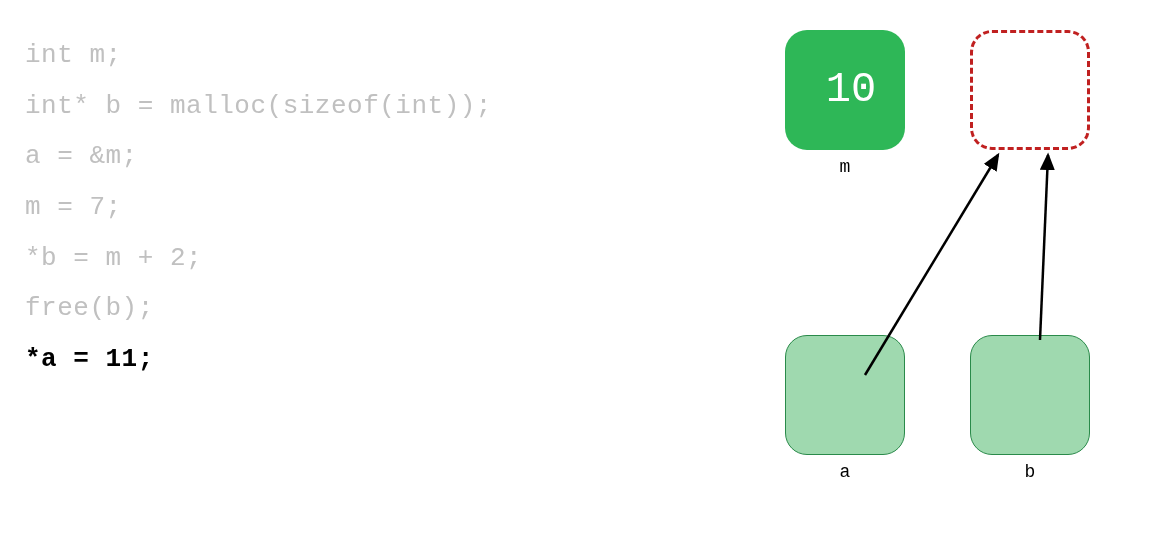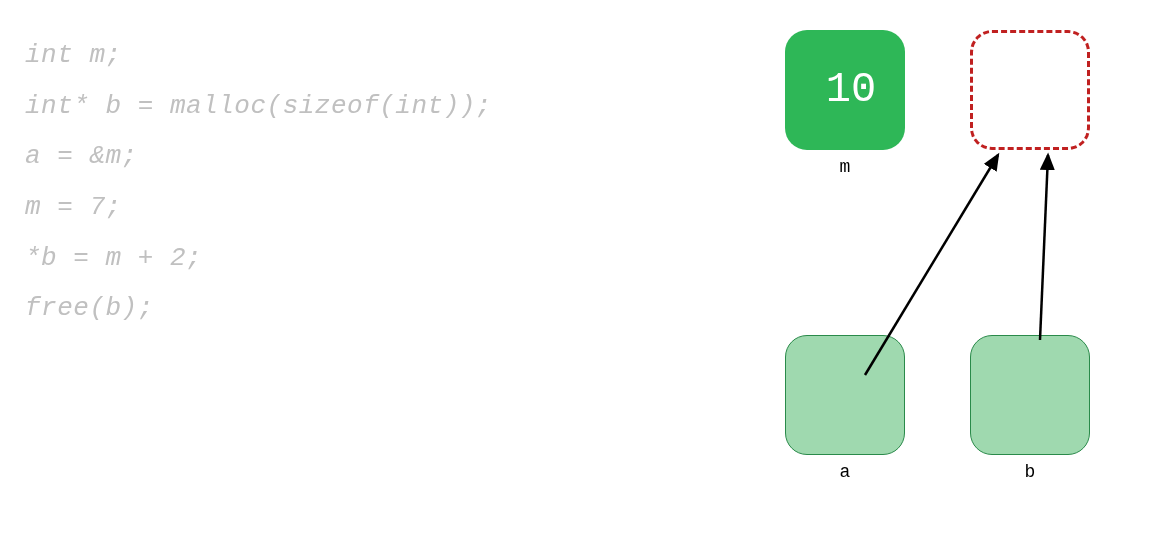--- a/index.html
+++ b/index.html
@@ -21,21 +21,20 @@
       top: 30px;
       font-size: 26px;
       line-height: 1.95;
       letter-spacing: 0.5px;
     }
     .code-line {
       white-space: pre;
     }
     .faded {
       color: #c0c0c0;
-      font-style: italic;
     }
     .active {
       color: #000000;
       font-weight: bold;
     }
     .diagram {
       position: absolute;
       left: 770px;
       top: 20px;
       width: 380px;
@@ -106,20 +105,21 @@
 </head>
 <body>
 
 <div class="code-block">
   <div class="code-line faded">int m;</div>
   <div class="code-line faded">int* b = malloc(sizeof(int));</div>
   <div class="code-line faded">a = &amp;m;</div>
   <div class="code-line faded">m = 7;</div>
   <div class="code-line faded">*b = m + 2;</div>
   <div class="code-line faded">free(b);</div>
+  <div class="code-line active">*a = 11;</div>
 </div>
 
 <div class="diagram">
   <div class="box box-m">
     <span>10</span>
   </div>
   <div class="box-label label-m">m</div>
 
   <div class="box box-freed"></div>
 

